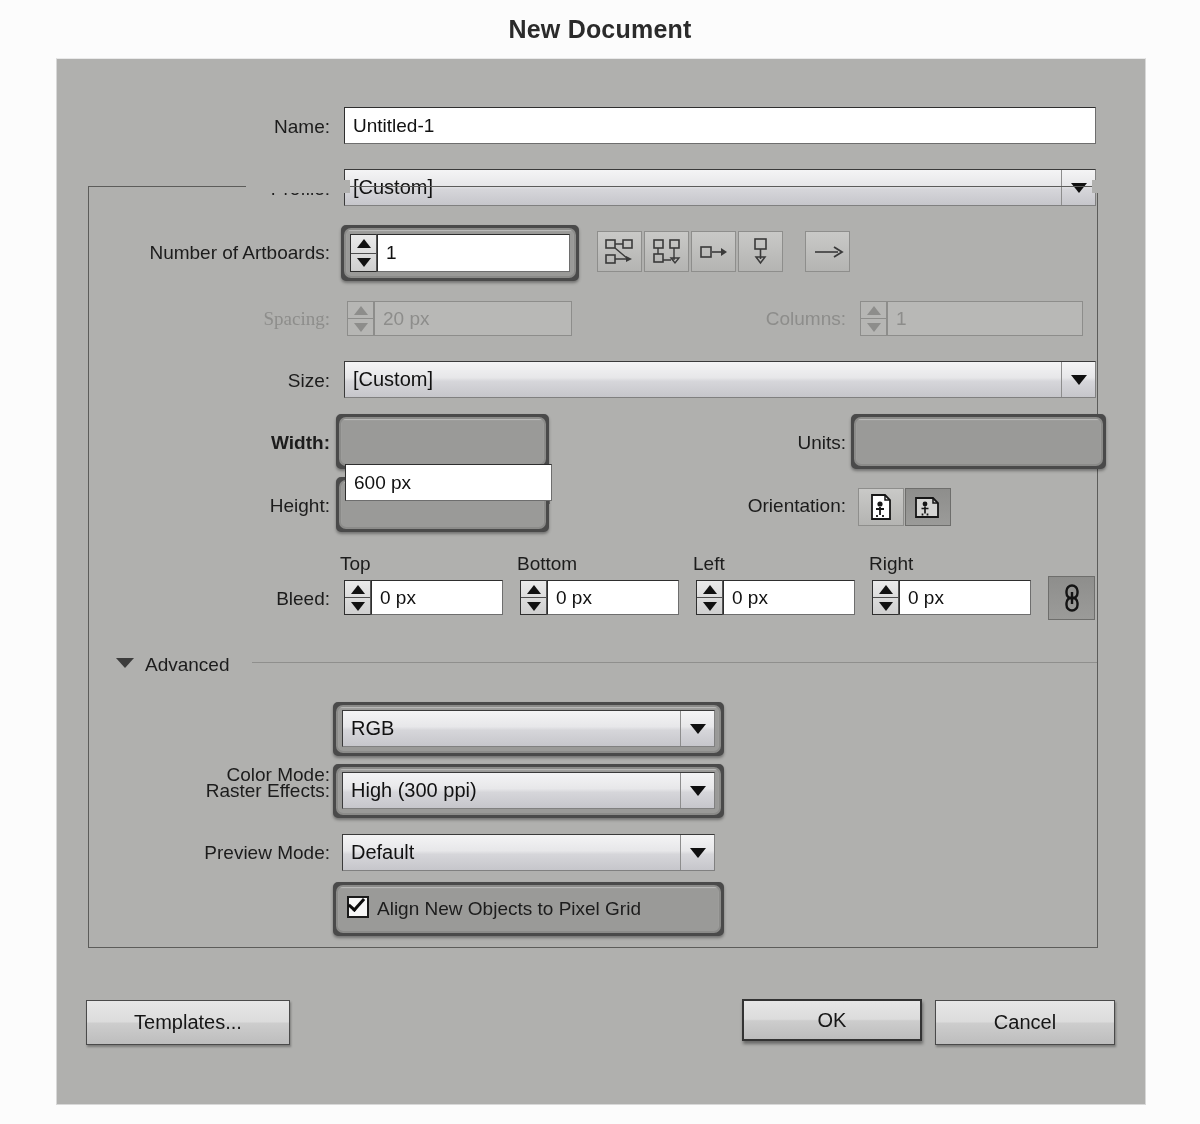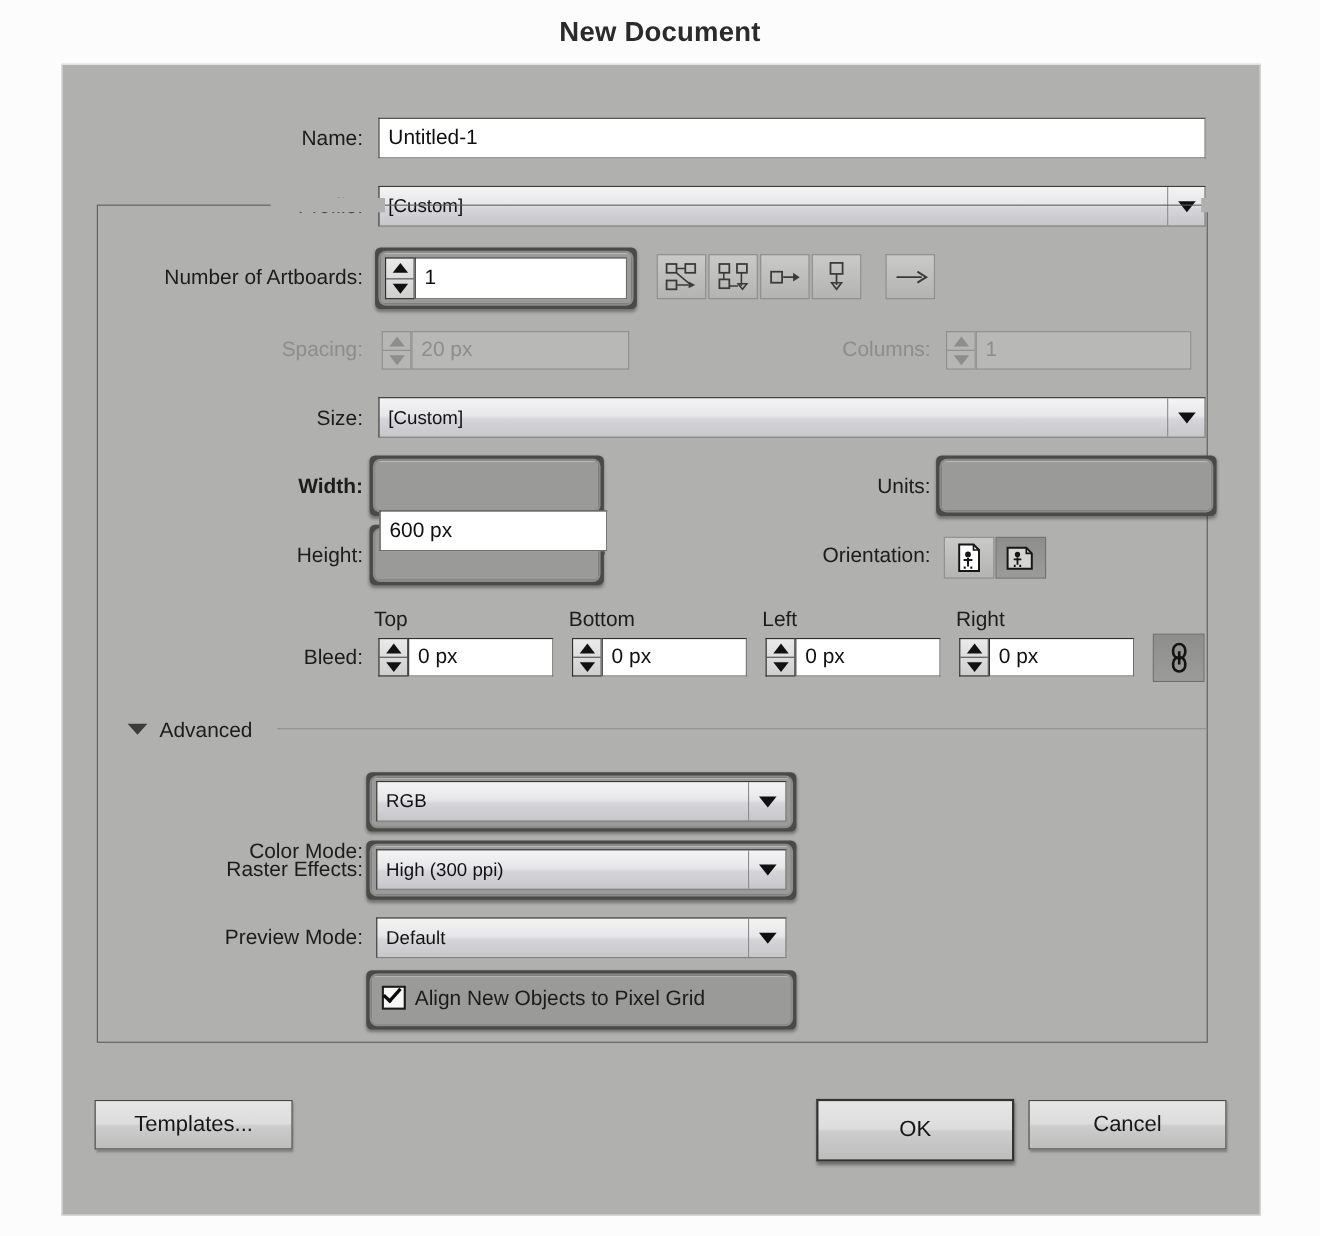--- a/index.html
+++ b/index.html
@@ -68,21 +68,21 @@
     overflow: hidden;
   }
 
   
   .ddown {
     position: absolute;
     background: linear-gradient(to bottom, #f4f4f5 0%, #e7e7e9 45%, #d6d6da 55%, #c6c6cb 100%);
     border: 1px solid #3a3a3a;
     border-right-color: #808080;
     border-bottom-color: #808080;
-    font-size: 17px;
+    font-size: 20px;
     color: #111;
     display: flex; align-items: center;
     padding-left: 8px;
   }
   .ddown .arrow-cell {
     position: absolute;
     right: 0; top: 0; bottom: 0;
     width: 34px;
     border-left: 1px solid #8d8d8d;
     display: flex; align-items: center; justify-content: center;
@@ -297,21 +297,21 @@
     </svg>
   </div>
 
   <div class="ibtn" style="left:805px; top:231px; width:45px; height:41px;">
     <svg width="32" height="20" viewBox="0 0 32 20">
       <path d="M3 10 L26 10" stroke="#3a3a3a" stroke-width="1.6"></path>
       <path d="M22 5 l8 5 l-8 5" fill="none" stroke="#3a3a3a" stroke-width="1.8"></path>
     </svg>
   </div>
 
-  <div class="lbl dim" style="left:150px; top:309px; width:180px;">Spacing:</div>
+  <div class="lbl dim" style="left:150px; top:309px; width:180px;font-family:Liberation Serif, serif;">Spacing:</div>
   <div class="spin dim" style="left:347px; top:301px; height:35px;">
     <div class="up">
         <i class="ar-up"></i>
       </div>
     <div class="dn">
         <i class="ar-dn"></i>
       </div>
   </div>
   <div class="tinput dim" style="left:374px; top:301px; width:198px; height:35px;">20 px</div>
 
@@ -447,25 +447,25 @@
         <i class="caret"></i>
       </span>
   </div>
 
   <div class="ring" style="left:333px; top:882px; width:391px; height:54px;"></div>
   <div class="cbox" style="left:347px; top:896px;">
     <i class="tick"></i>
   </div>
   <div class="lbl left" style="left:377px; top:899px;">Align New Objects to Pixel Grid</div>
 
-  <div class="pbtn" style="left:86px; top:1000px; width:180px; height:45px;">
+  <div class="pbtn" style="left:86px; top:1000px; width:204px; height:45px;">
     <span>Templates...</span>
   </div>
 
-  <div class="pbtn primary" style="left:742px; top:999px; width:180px; height:57px;">
+  <div class="pbtn primary" style="left:742px; top:999px; width:180px; height:42px;">
     <span>OK</span>
   </div>
 
   <div class="pbtn" style="left:935px; top:1000px; width:180px; height:45px;">
     <span>Cancel</span>
   </div>
 
 </div>
 
 </body></html>

